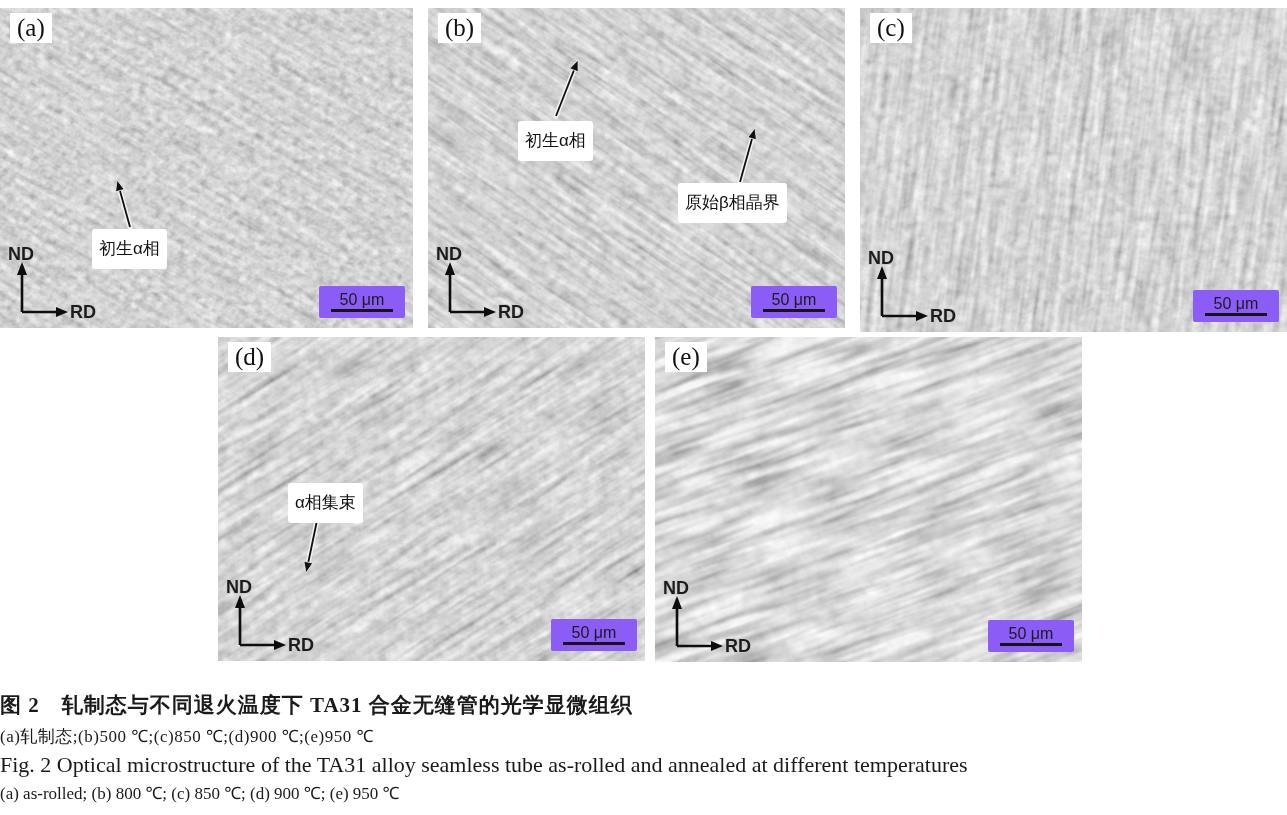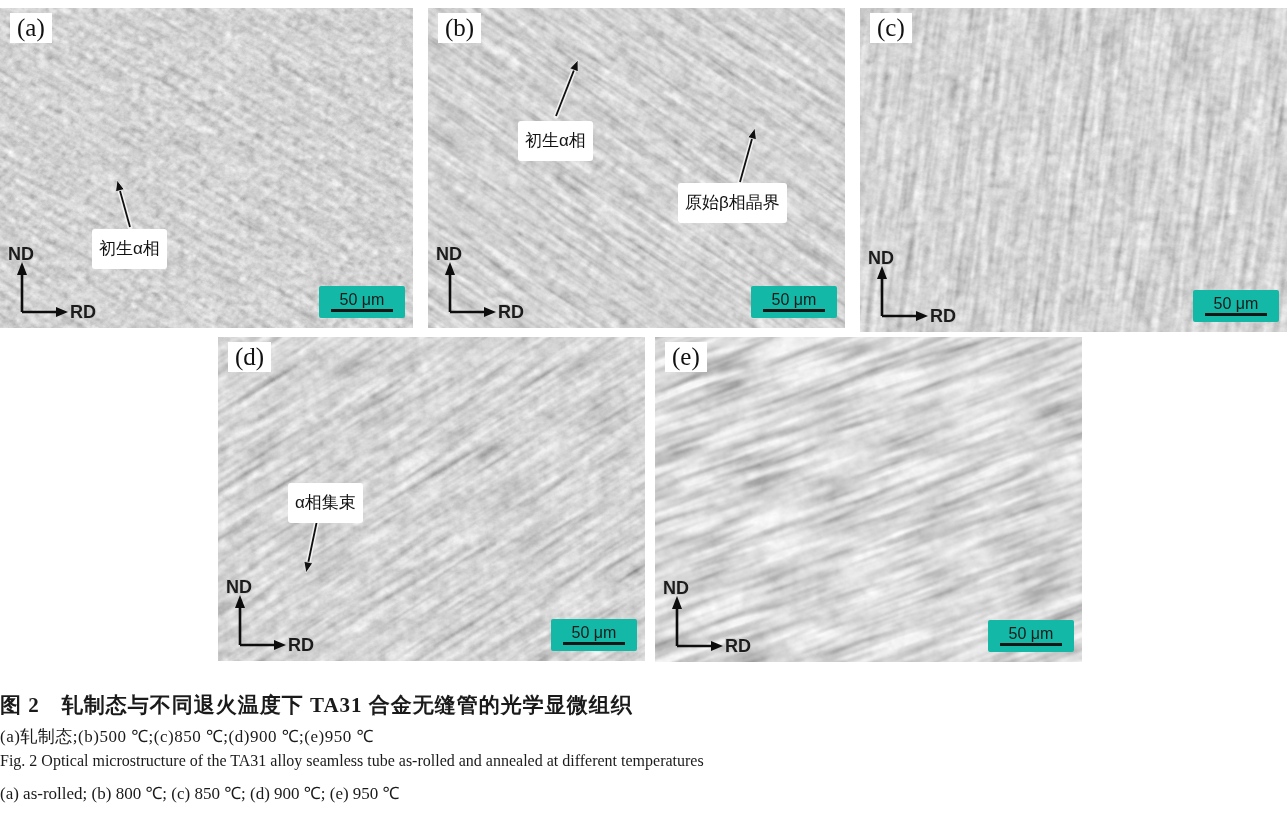--- a/index.html
+++ b/index.html
@@ -15,30 +15,30 @@
        white-space:nowrap;}
   .annarrow{position:absolute;z-index:2;overflow:visible;}
   .annarrow .case{stroke:#f2f2f2;stroke-width:5;stroke-linecap:round;}
   .annarrow .arr{stroke:#101010;stroke-width:1.8;}
   .annarrow .head{fill:#101010;stroke:#f2f2f2;stroke-width:0.8;}
   .axes{position:absolute;left:6px;bottom:2px;z-index:3;overflow:visible;}
   .axes line{stroke:#0d0d0d;stroke-width:2.6;}
   .axes polygon{fill:#0d0d0d;}
   .axes text{font-family:"Liberation Sans", sans-serif;font-size:18px;font-weight:bold;
              fill:#1c1c1c;paint-order:stroke;stroke:#cccccc;stroke-width:2px;}
-  .scalebar{position:absolute;right:8px;bottom:10px;width:86px;height:32px;background:#14b8a6;
+  .scalebar{position:absolute;right:8px;bottom:10px;width:86px;height:32px;background:#8b5cf6;
             display:flex;flex-direction:column;align-items:center;justify-content:center;
             z-index:3;border-radius:2px;}
   .scalebar .sctext{font-family:"Liberation Sans", sans-serif;font-size:16px;color:#1a1a1a;
                     line-height:1.05;}
   .scalebar .bar{width:62px;height:3px;background:#151515;margin-top:1px;}
   .cap{position:absolute;left:0;width:1287px;text-align:left;color:#1a1a1a;}
   .cap-zh-title{top:691px;font-size:21px;font-weight:bold;letter-spacing:1px;}
   .cap-zh-sub{top:724px;font-size:17px;letter-spacing:0.5px;}
-  .cap-en-title{top:752px;font-size:16px;}
+  .cap-en-title{top:752px;font-size:22px;}
   .cap-en-sub{top:781px;font-size:17px;}
 </style>
 </head>
 <body>
 
 <div class="page">
 
   <div class="panel" style="left:0;top:8px;width:413px;height:320px">
     <svg class="tex" width="413" height="320">
       <defs>

